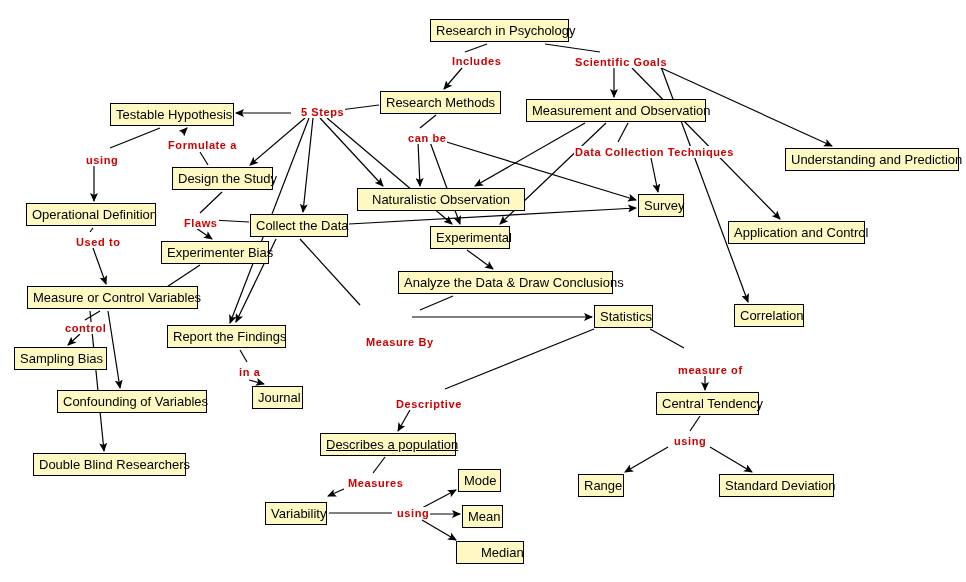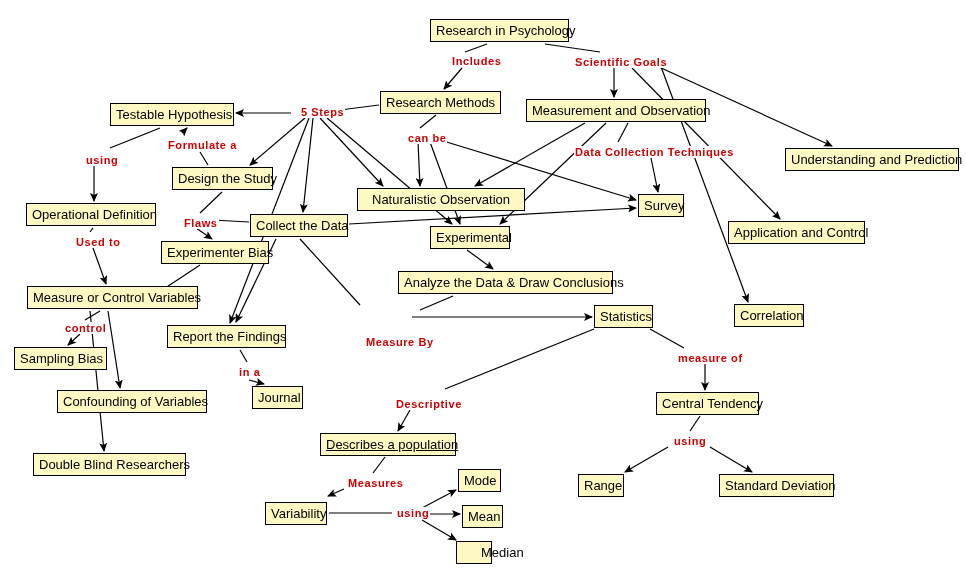--- a/index.html
+++ b/index.html
@@ -145,34 +145,34 @@
       <div class="node" style="left: 252px; top: 386px; width: 51px;">Journal</div>
       <div class="node" style="left: 57px; top: 390px; width: 150px;">Confounding of Variables</div>
       <div class="node" style="left: 656px; top: 392px; width: 103px;">Central Tendency</div>
       <div class="node" style="left: 320px; top: 433px; width: 136px; text-decoration: underline;">Describes a population</div>
       <div class="node" style="left: 33px; top: 453px; width: 153px;">Double Blind Researchers</div>
       <div class="node" style="left: 458px; top: 469px; width: 43px;">Mode</div>
       <div class="node" style="left: 578px; top: 474px; width: 46px;">Range</div>
       <div class="node" style="left: 719px; top: 474px; width: 115px;">Standard Deviation</div>
       <div class="node" style="left: 462px; top: 505px; width: 41px;">Mean</div>
       <div class="node" style="left: 265px; top: 502px; width: 62px;">Variability</div>
-      <div class="node" style="left: 456px; top: 541px; width: 36px; padding-left: 24px;">Median</div>
+      <div class="node" style="left: 456px; top: 541px; width: 68px; padding-left: 24px;">Median</div>
     </div>
   <div id="labels-group">
       <div class="link-label" style="left: 451px; top: 55px;">Includes</div>
       <div class="link-label" style="left: 574px; top: 56px;">Scientific Goals</div>
       <div class="link-label" style="left: 300px; top: 106px;">5 Steps</div>
       <div class="link-label" style="left: 167px; top: 139px;">Formulate a</div>
       <div class="link-label" style="left: 407px; top: 132px;">can be</div>
       <div class="link-label" style="left: 85px; top: 154px;">using</div>
       <div class="link-label" style="left: 574px; top: 146px;">Data Collection Techniques</div>
       <div class="link-label" style="left: 183px; top: 217px;">Flaws</div>
       <div class="link-label" style="left: 75px; top: 236px;">Used to</div>
       <div class="link-label" style="left: 64px; top: 322px;">control</div>
       <div class="link-label" style="left: 365px; top: 312px; margin-top: 24px;">Measure By</div>
-      <div class="link-label" style="left: 677px; top: 352px;">measure of</div>
+      <div class="link-label" style="left: 677px; top: 364px;">measure of</div>
       <div class="link-label" style="left: 238px; top: 366px;">in a</div>
       <div class="link-label" style="left: 395px; top: 398px;">Descriptive</div>
       <div class="link-label" style="left: 673px; top: 435px;">using</div>
       <div class="link-label" style="left: 347px; top: 477px;">Measures</div>
       <div class="link-label" style="left: 396px; top: 507px;">using</div>
     </div>
 </div>
 
 </body></html>

